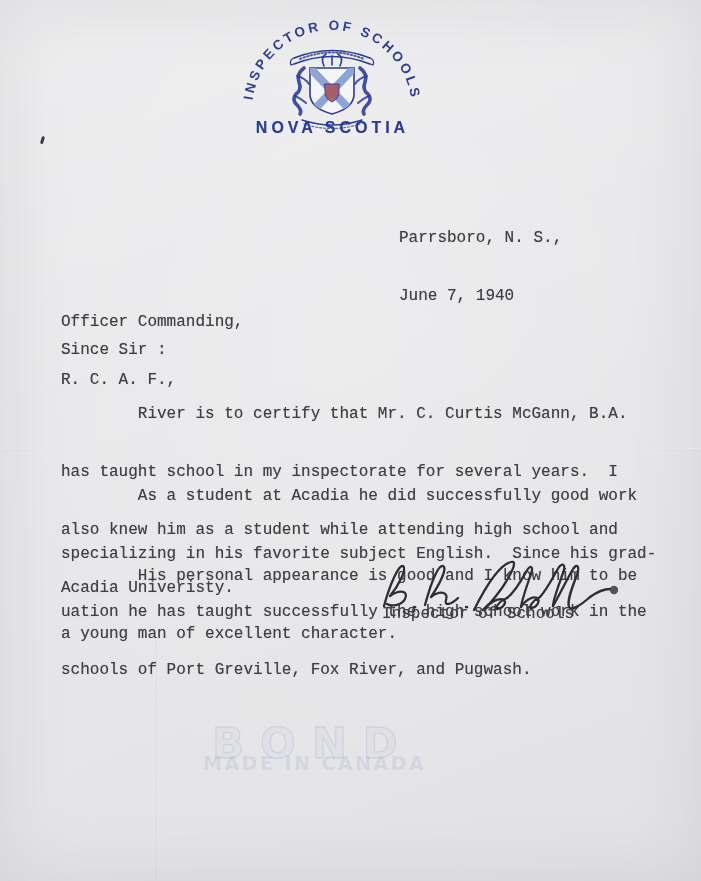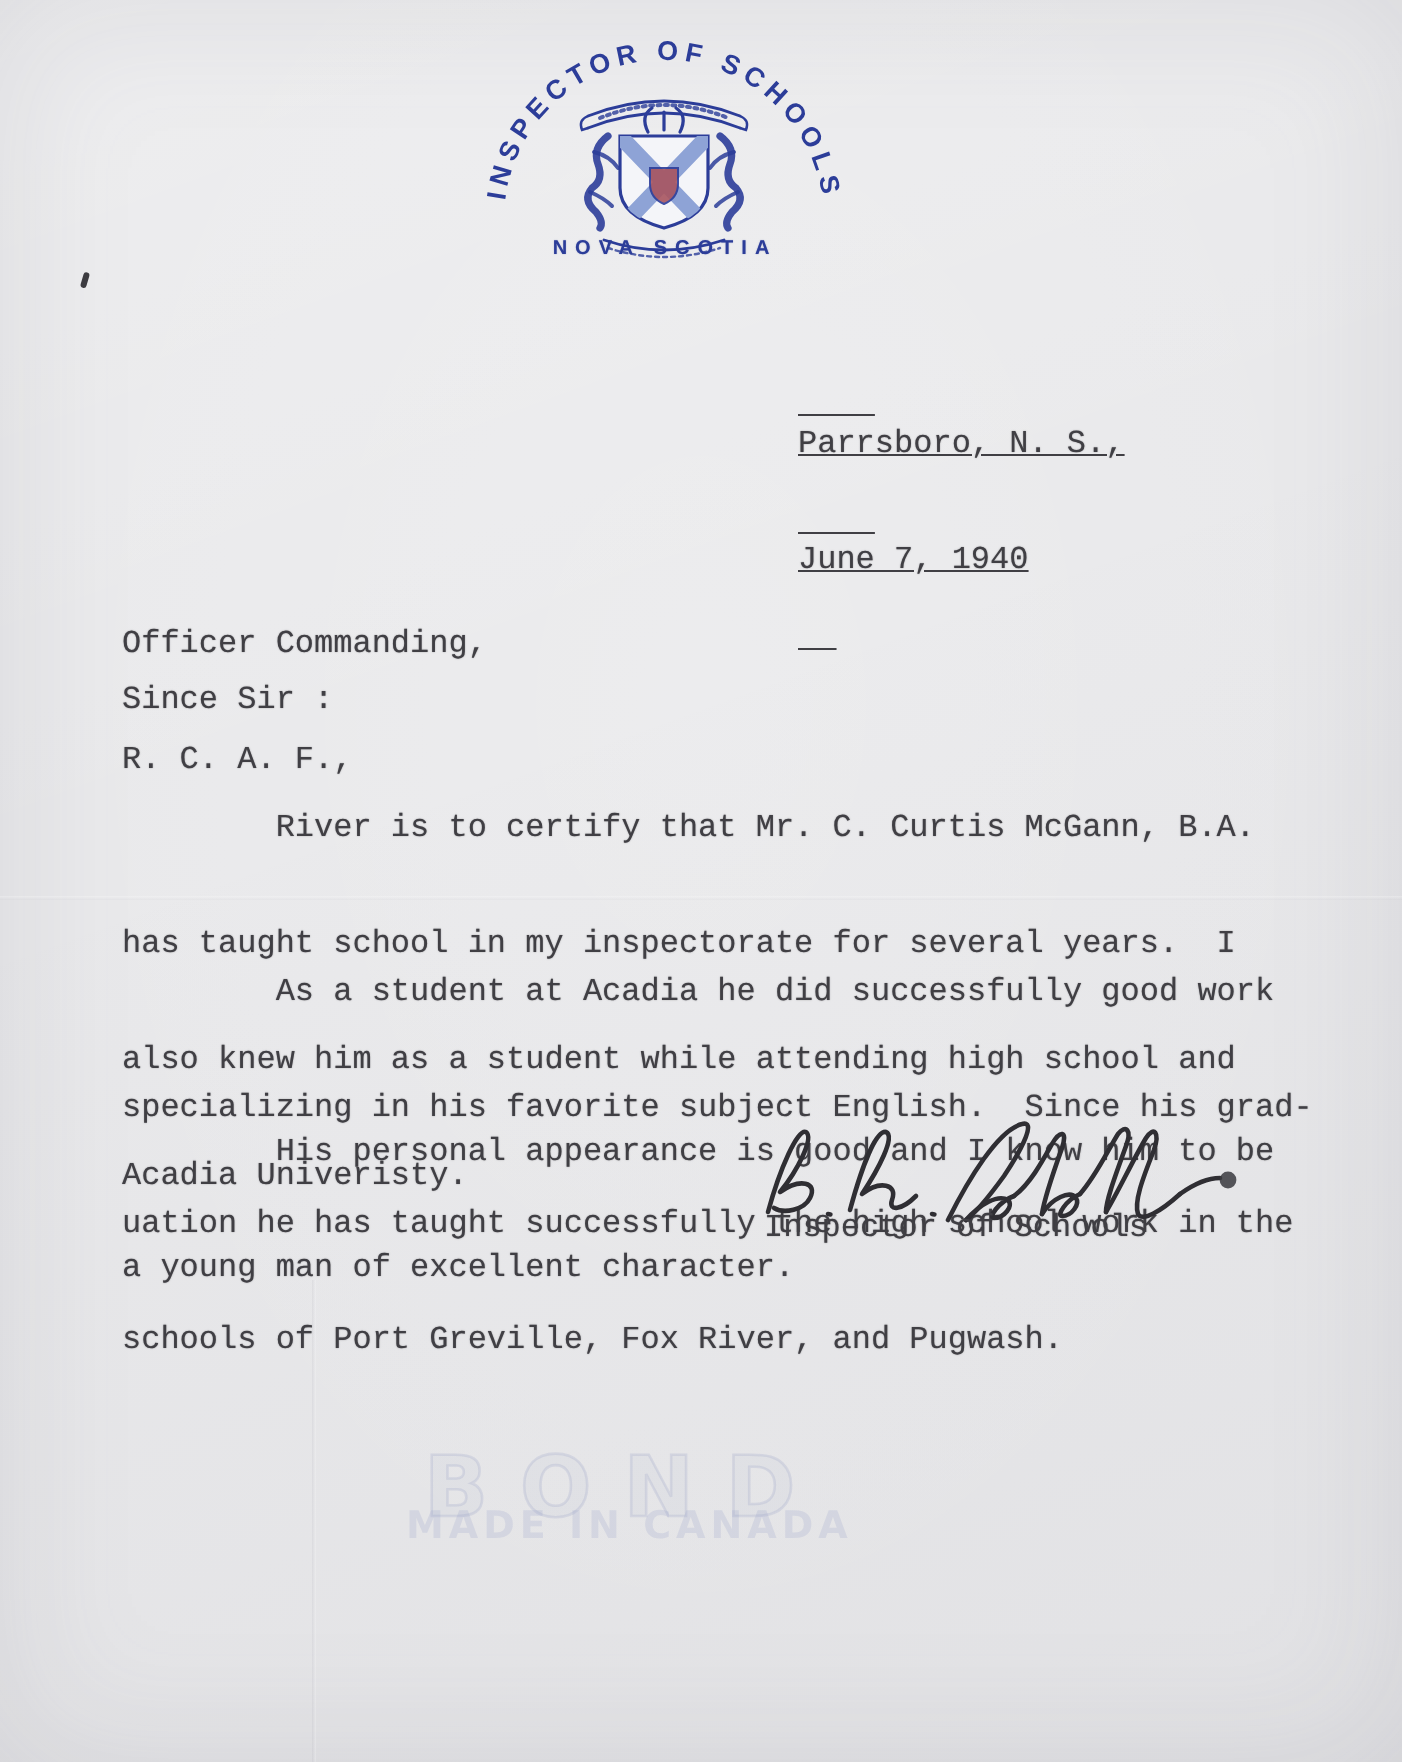--- a/index.html
+++ b/index.html
@@ -32,21 +32,21 @@
     letter-spacing:0px;
     color:#403f44;
     white-space:pre;
     text-shadow:0 0 0.7px rgba(64,63,68,0.55);
   }
   .letterhead-svg{position:absolute;left:200px;top:10px;width:265px;height:135px;}
   .nova-scotia{
     position:absolute;left:200px;top:119px;width:265px;
     text-align:center;
     font-family:"Liberation Sans",sans-serif;
-    font-weight:bold;font-size:10px;letter-spacing:4px;
+    font-weight:bold;font-size:16px;letter-spacing:4px;
     color:#2c3d99;
     text-shadow:0 0 0.6px rgba(44,61,153,0.5);
   }
   .pen-tick{
     position:absolute;left:41px;top:136px;width:2.5px;height:8px;
     background:#3c3b40;border-radius:2px;transform:rotate(16deg);
   }
   .signature-svg{position:absolute;left:378px;top:554px;width:256px;height:64px;}
   .watermark-brand{
     position:absolute;left:212px;top:703px;
@@ -107,21 +107,21 @@
 
       <path d="M 102,110 Q 132,120 162,110" stroke-width="1.4"></path>
       <path d="M 104,114 Q 132,123 160,114" stroke-width="1.2" stroke-dasharray="2,2" opacity="0.8"></path>
     </g>
   </svg>
 
   <div class="nova-scotia">NOVA SCOTIA</div>
 
   <div class="pen-tick"></div>
 
-  <div class="typed" style="left:399px;top:174px;text-decoration:underline;">
+  <div class="typed" style="left:399px;top:190px;">
     <div>Parrsboro, N. S.,</div>
     <div>June 7, 1940</div>
   </div>
 
   <div class="typed" style="left:61px;top:274px;">
     <div>Officer Commanding,</div>
     <div>R. C. A. F.,</div>
   </div>
 
   <div class="typed" style="left:61px;top:341px;">Since Sir :</div>

